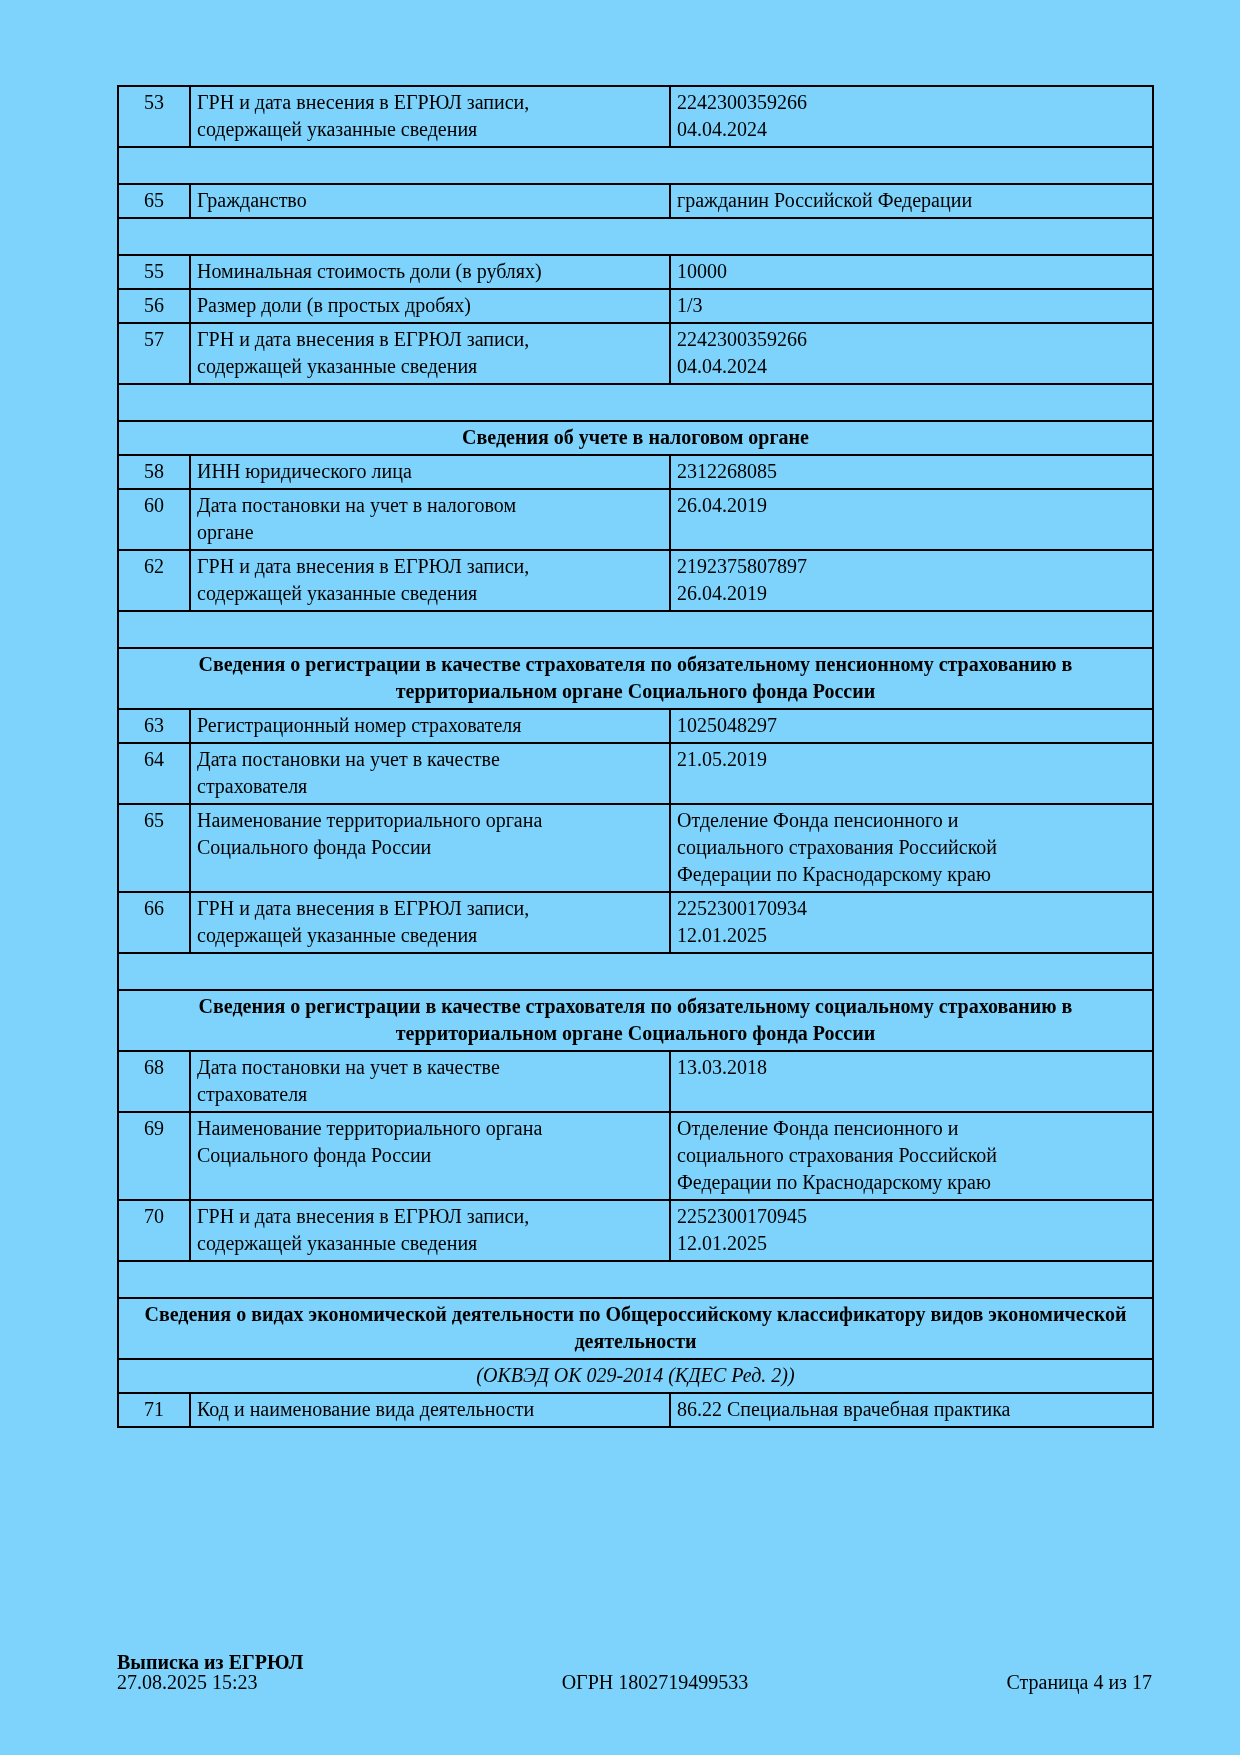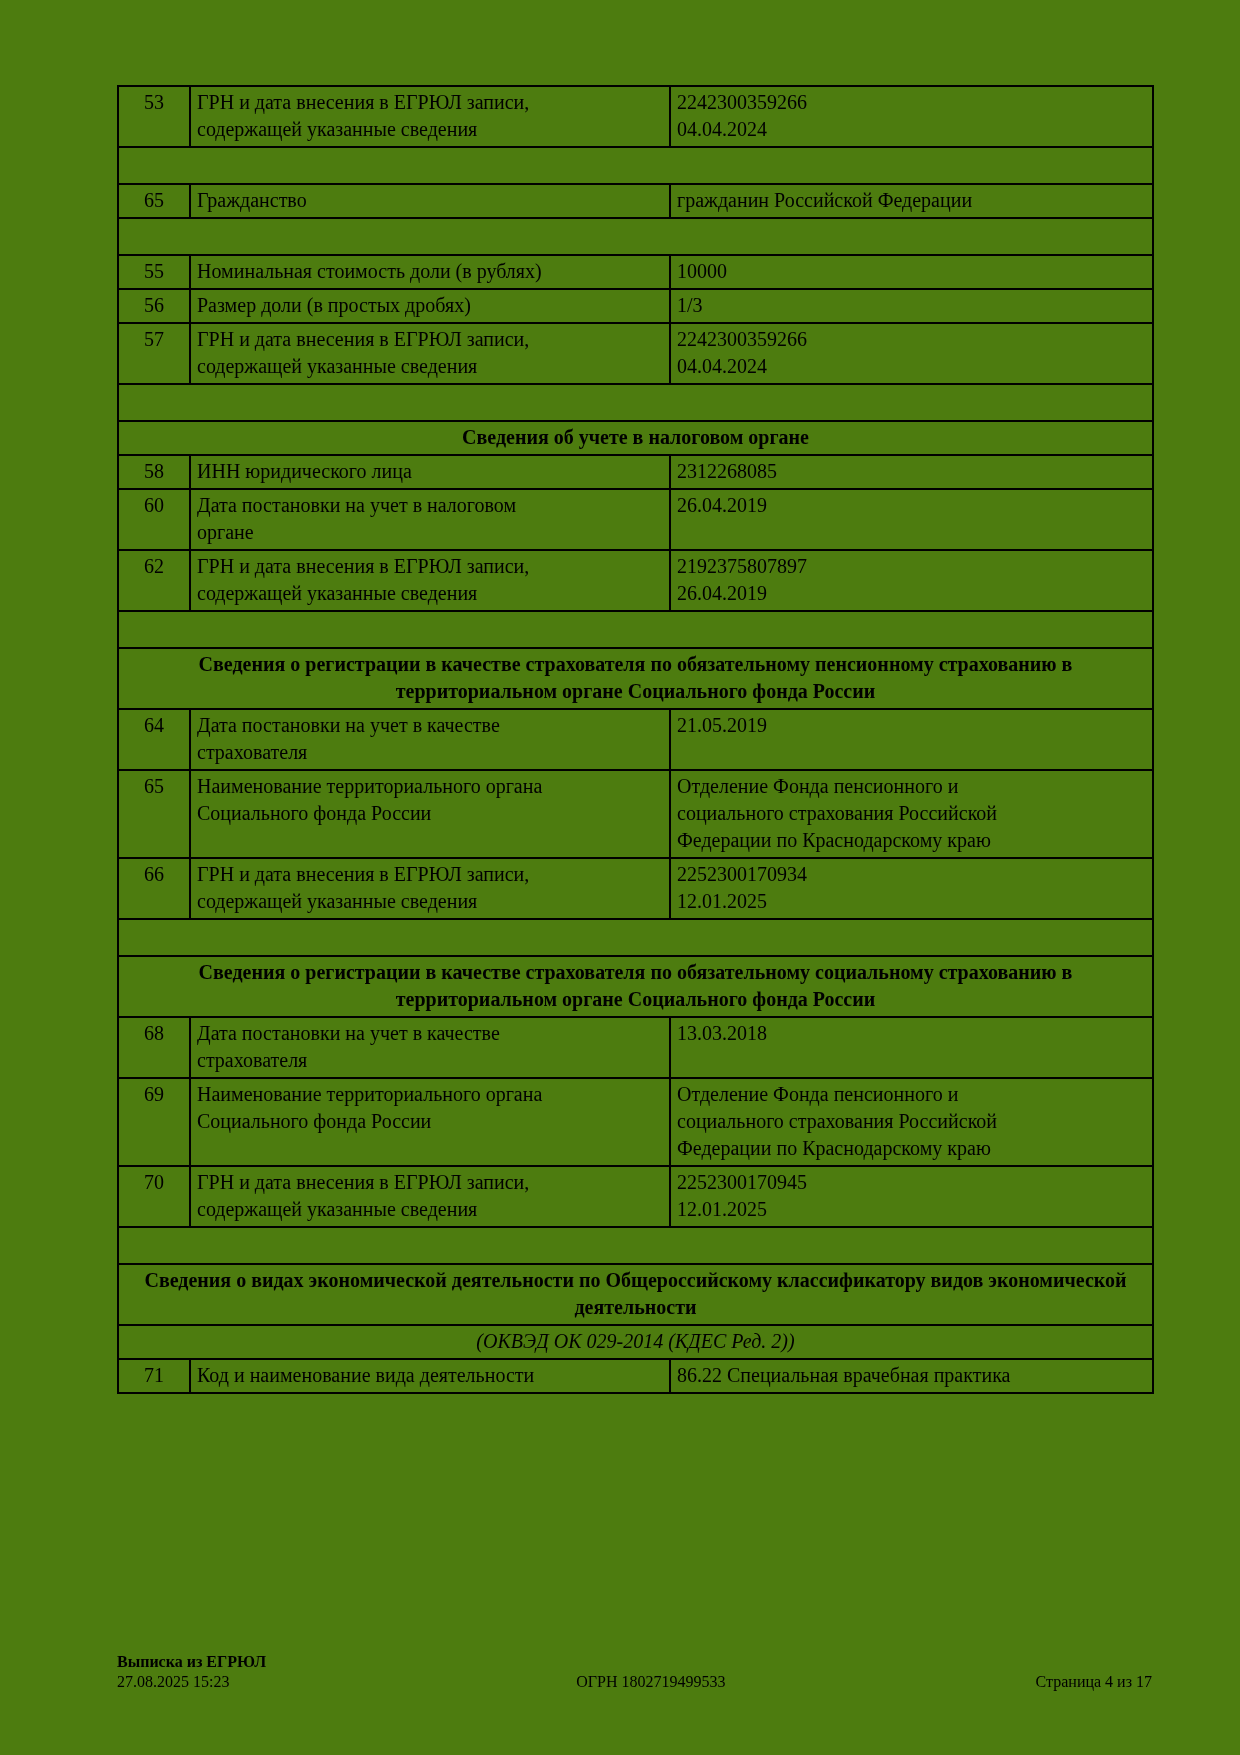--- a/index.html
+++ b/index.html
@@ -4,21 +4,21 @@
 <style>
   html,body{margin:0;padding:0;}
   body{
     width:1240px;height:1755px;
     background:#ffffff;
     font-family:"Liberation Serif","DejaVu Serif",serif;
     color:#000;
     position:relative;
     overflow:hidden;
   }
-  .page{position:absolute;inset:0;background:#4d7c0f;}
+  .page{position:absolute;inset:0;background:#7dd3fc;}
 
   table.egrul{
     position:absolute;
     left:117px;top:85px;
     width:1035px;
     border-collapse:collapse;
     table-layout:fixed;
   }
   table.egrul td{
     border:2px solid #000;
@@ -55,21 +55,21 @@
     padding:3px 10px 4px 10px;
   }
 
   .footer{
     position:absolute;
     left:117px;top:1652px;
     width:1035px;
     display:flex;
     align-items:flex-end;
     justify-content:space-between;
-    font-size:16px;
+    font-size:20px;
     line-height:20px;
   }
   .footer .left .doc-type{font-weight:bold;}
   .footer .center{text-align:center;flex:1;}
   .footer .right{text-align:right;white-space:nowrap;}
 </style>
 </head>
 <body>
 
 <div class="page">
@@ -138,20 +138,25 @@
           <td>ГРН и дата внесения в ЕГРЮЛ записи,
 содержащей указанные сведения</td>
           <td>2192375807897
 26.04.2019</td>
         </tr>
         <tr>
           <td colspan="3" class="spacer"></td>
         </tr>
         <tr>
           <td colspan="3" class="section">Сведения о регистрации в качестве страхователя по обязательному пенсионному страхованию в территориальном органе Социального фонда России</td>
+        </tr>
+        <tr>
+          <td class="num">63</td>
+          <td>Регистрационный номер страхователя</td>
+          <td>1025048297</td>
         </tr>
         <tr>
           <td class="num">64</td>
           <td>Дата постановки на учет в качестве
 страхователя</td>
           <td>21.05.2019</td>
         </tr>
         <tr>
           <td class="num">65</td>
           <td>Наименование территориального органа

